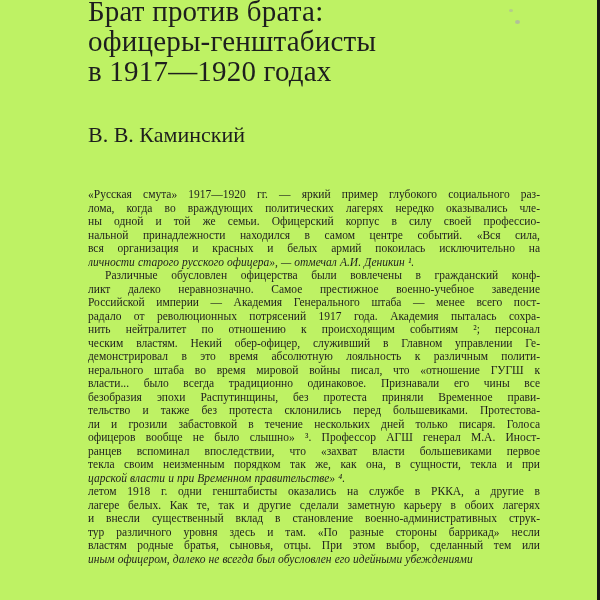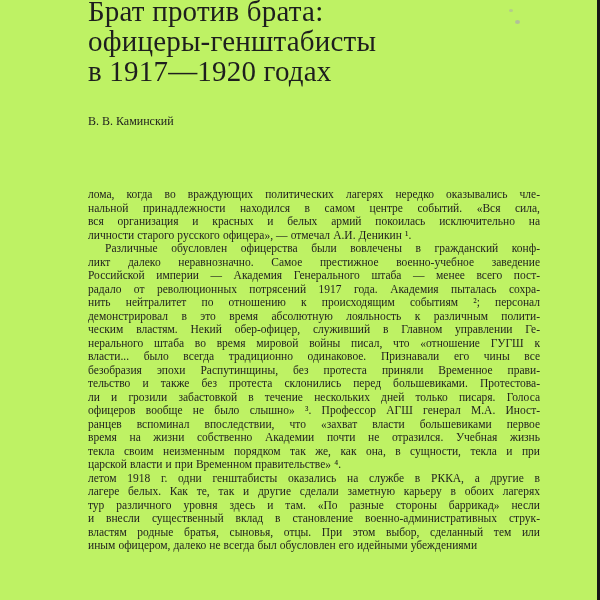--- a/index.html
+++ b/index.html
@@ -28,41 +28,41 @@
   }
   .title-line {
     font-size: 29px;
     line-height: 30px;
     font-weight: normal;
     letter-spacing: 0.2px;
     white-space: nowrap;
   }
   .author {
     position: absolute;
-    left: 88px; top: 110px;
-    font-size: 12px;
+    left: 88px; top: 124px;
+    font-size: 22px;
     line-height: 22px;
     white-space: nowrap;
   }
   .body-text {
     position: absolute;
     left: 88px; top: 188px;
     width: 452px;
   }
   .para { margin: 0; padding: 0; }
   .line {
     height: 13.5px;
     line-height: 13.5px;
     font-size: 11.5px;
     overflow: hidden;
     text-align: justify;
     text-align-last: justify;
     word-spacing: 0.2px;
   }
-  .line.flush { text-align-last: left; }
+  .line.flush { text-align-last: left; font-style: italic; }
   .line.indent { text-indent: 17px; }
   .speck {
     position: absolute;
     border-radius: 50%;
     background: #adadad;
   }
   .speck.s1 { left: 509px; top: 9px;  width: 4px; height: 3px; opacity: .55; }
   .speck.s2 { left: 515px; top: 20px; width: 5px; height: 4px; opacity: .7; }
 </style>
 </head>
@@ -73,49 +73,50 @@
   <div class="title-block">
     <div class="title-line">Брат против брата:</div>
     <div class="title-line">офицеры-генштабисты</div>
     <div class="title-line">в 1917—1920 годах</div>
   </div>
 
   <div class="author">В. В. Каминский</div>
 
   <div class="body-text">
       <div class="para">
+        <div class="line">«Русская смута» 1917—1920 гг. — яркий пример глубокого социального раз-</div>
         <div class="line">лома, когда во враждующих политических лагерях нередко оказывались чле-</div>
+        <div class="line">ны одной и той же семьи. Офицерский корпус в силу своей профессио-</div>
         <div class="line">нальной принадлежности находился в самом центре событий. «Вся сила,</div>
         <div class="line">вся организация и красных и белых армий покоилась исключительно на</div>
         <div class="line flush">личности старого русского офицера», — отмечал А.И. Деникин ¹.</div>
       </div>
       <div class="para">
         <div class="line indent">Различные обусловлен офицерства были вовлечены в гражданский конф-</div>
         <div class="line">ликт далеко неравнозначно. Самое престижное военно-учебное заведение</div>
         <div class="line">Российской империи — Академия Генерального штаба — менее всего пост-</div>
         <div class="line">радало от революционных потрясений 1917 года. Академия пыталась сохра-</div>
         <div class="line">нить нейтралитет по отношению к происходящим событиям ²; персонал</div>
+        <div class="line">ческим властям. Некий обер-офицер, служивший в Главном управлении Ге-</div>
         <div class="line">демонстрировал в это время абсолютную лояльность к различным полити-</div>
-        <div class="line">ческим властям. Некий обер-офицер, служивший в Главном управлении Ге-</div>
         <div class="line">нерального штаба во время мировой войны писал, что «отношение ГУГШ к</div>
         <div class="line">власти... было всегда традиционно одинаковое. Признавали его чины все</div>
         <div class="line">безобразия эпохи Распутинщины, без протеста приняли Временное прави-</div>
         <div class="line">тельство и также без протеста склонились перед большевиками. Протестова-</div>
         <div class="line">ли и грозили забастовкой в течение нескольких дней только писаря. Голоса</div>
         <div class="line">офицеров вообще не было слышно» ³. Профессор АГШ генерал М.А. Иност-</div>
         <div class="line">ранцев вспоминал впоследствии, что «захват власти большевиками первое</div>
-        <div class="line">время на жизни собственно Академии почти не отразился. Учебная жизнь</div>
         <div class="line">текла своим неизменным порядком так же, как она, в сущности, текла и при</div>
         <div class="line flush">царской власти и при Временном правительстве» ⁴.</div>
       </div>
       <div class="para">
         <div class="line">летом 1918 г. одни генштабисты оказались на службе в РККА, а другие в</div>
         <div class="line">лагере белых. Как те, так и другие сделали заметную карьеру в обоих лагерях</div>
+        <div class="line">и внесли существенный вклад в становление военно-административных струк-</div>
         <div class="line">тур различного уровня здесь и там. «По разные стороны баррикад» несли</div>
-        <div class="line">и внесли существенный вклад в становление военно-административных струк-</div>
         <div class="line">властям родные братья, сыновья, отцы. При этом выбор, сделанный тем или</div>
         <div class="line flush">иным офицером, далеко не всегда был обусловлен его идейными убеждениями</div>
       </div>
     </div>
 
   <div class="speck s1"></div>
   <div class="speck s2"></div>
 
   <div class="scan-edge"></div>
 

